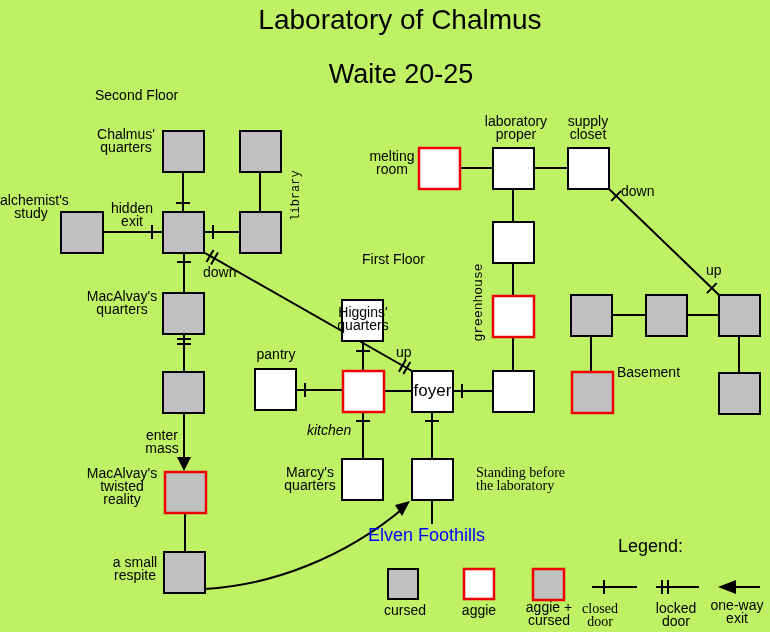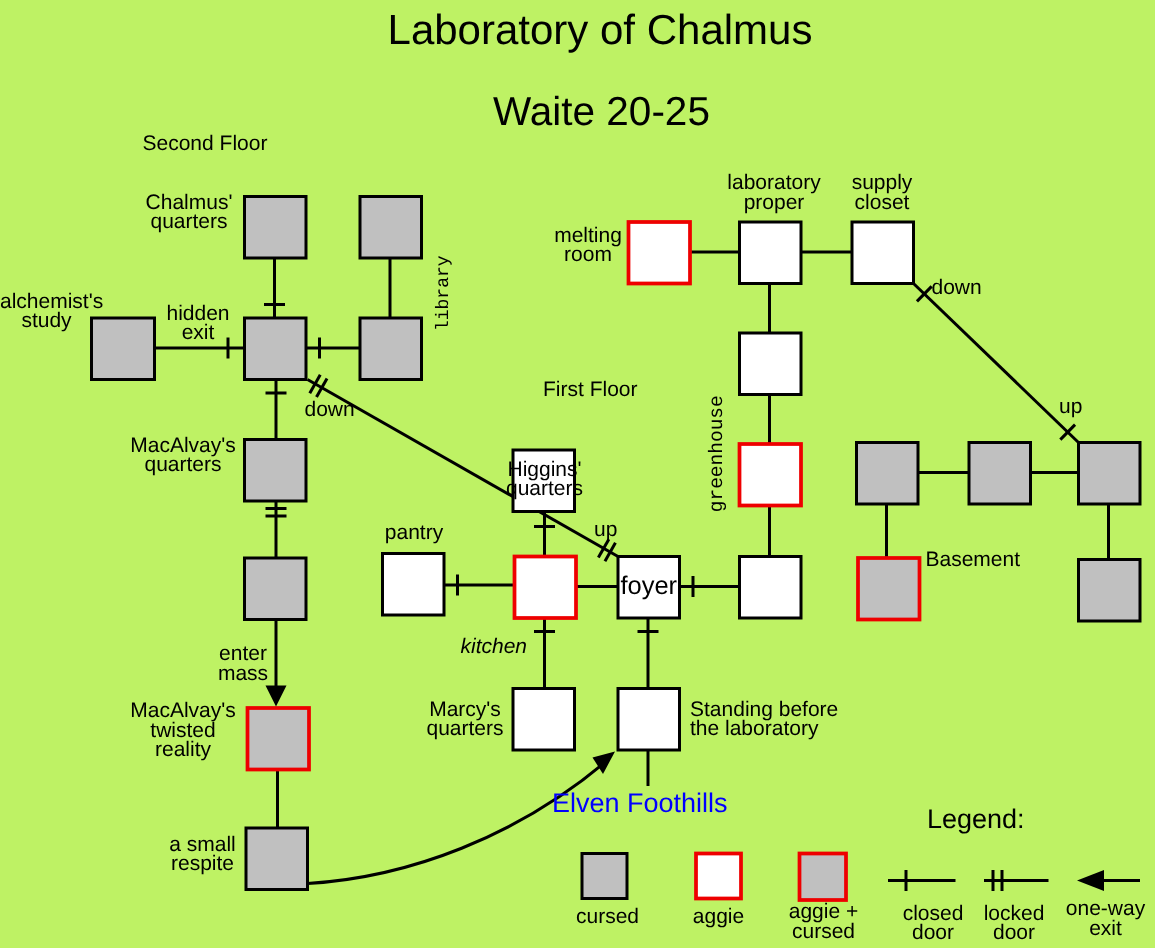--- a/index.html
+++ b/index.html
@@ -154,21 +154,21 @@
 reality</div>
   <div class="lbl ctr" style="left:85px;top:556px;width:100px;">a small
 respite</div>
   <div class="lbl ctr" style="left:313px;top:268px;width:100px;margin-top:38px;">Higgins'
 quarters</div>
   <div class="lbl ctr" style="left:251px;top:348px;width:50px;">pantry</div>
   <div class="lbl" style="left:307px;top:424px;font-style:italic;">kitchen</div>
   <div class="lbl inroom ctr" style="left:412px;top:382px;width:41px;">foyer</div>
   <div class="lbl ctr" style="left:260px;top:466px;width:100px;">Marcy's
 quarters</div>
-  <div class="lbl" style="left:460px;top:466px;">Standing before
+  <div class="lbl" style="left:476px;top:466px;font-family:Liberation Serif, serif;">Standing before
 the laboratory</div>
   <div class="lbl ctr" style="left:342px;top:150px;width:100px;">melting
 room</div>
   <div class="lbl ctr" style="left:466px;top:115px;width:100px;">laboratory
 proper</div>
   <div class="lbl ctr" style="left:538px;top:115px;width:100px;">supply
 closet</div>
   <div class="lbl ctr mono rot" style="left:433px;top:296px;width:90px;font-size:13px;">greenhouse</div>
 
   <div class="lbl ctr" style="left:103px;top:202px;width:58px;">hidden
@@ -178,20 +178,20 @@
   <div class="lbl ctr" style="left:133px;top:429px;width:58px;">enter
 mass</div>
   <div class="lbl" style="left:621px;top:185px;">down</div>
   <div class="lbl" style="left:706px;top:264px;">up</div>
 
   <div class="lbl legendhead" style="left:570px;top:537px;margin-left:48px;">Legend:</div>
   <div class="lbl ctr" style="left:355px;top:604px;width:100px;">cursed</div>
   <div class="lbl ctr" style="left:429px;top:604px;width:100px;">aggie</div>
   <div class="lbl ctr" style="left:499px;top:601px;width:100px;">aggie +
 cursed</div>
-  <div class="lbl ctr" style="left:572px;top:602px;width:100px;">closed
+  <div class="lbl ctr" style="left:550px;top:602px;width:100px;font-family:Liberation Serif, serif;">closed
 door</div>
   <div class="lbl ctr" style="left:626px;top:602px;width:100px;">locked
 door</div>
   <div class="lbl ctr" style="left:687px;top:599px;width:100px;">one-way
 exit</div>
 
 </div>
 
 </body></html>

